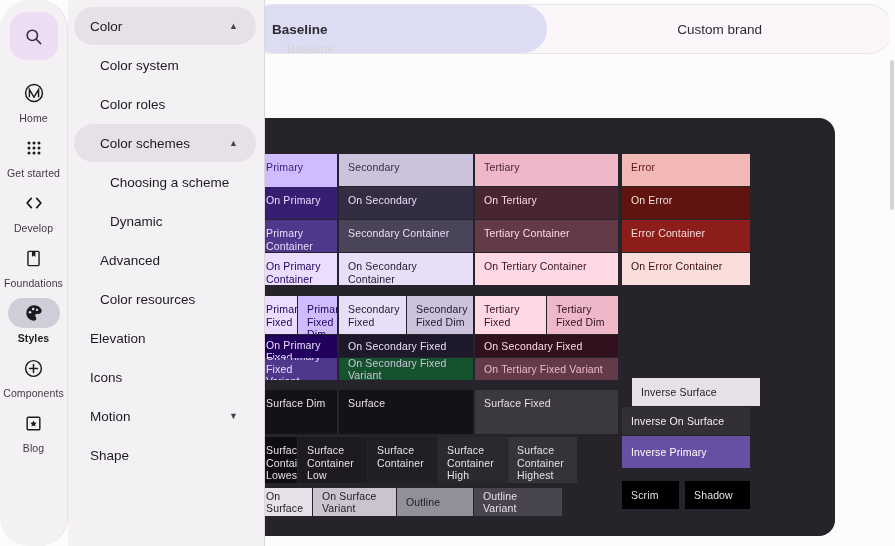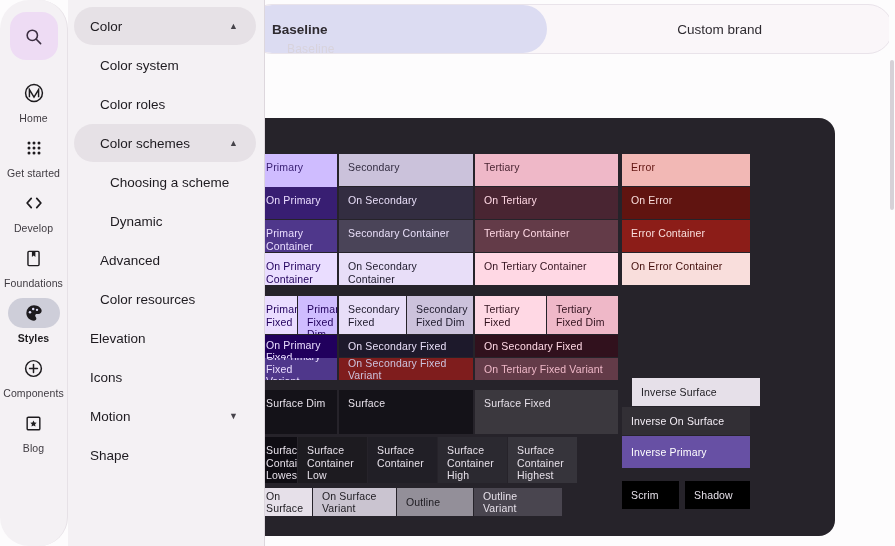--- a/index.html
+++ b/index.html
@@ -272,21 +272,21 @@
           <div class="cell" style="left: 150px; top: 178px; width: 66px; height: 38px; background: rgb(204, 194, 220); color: rgb(29, 25, 43);"><span>Secondary
 Fixed Dim</span></div>
           <div class="cell" style="left: 218px; top: 178px; width: 71px; height: 38px; background: rgb(255, 216, 228); color: rgb(49, 17, 29);"><span>Tertiary
 Fixed</span></div>
           <div class="cell" style="left: 290px; top: 178px; width: 71px; height: 38px; background: rgb(239, 184, 200); color: rgb(49, 17, 29);"><span>Tertiary
 Fixed Dim</span></div>
           <div class="cell center" style="left: 0px; top: 217px; width: 80px; height: 32px; background: rgb(33, 0, 93); color: rgb(234, 221, 255); padding: 0px 9px;"><span>On Primary Fixed</span></div>
           <div class="cell center" style="left: 82px; top: 217px; width: 134px; height: 22px; background: rgb(29, 25, 43); color: rgb(232, 222, 248); padding: 0px 9px;"><span>On Secondary Fixed</span></div>
           <div class="cell center" style="left: 218px; top: 217px; width: 143px; height: 22px; background: rgb(49, 17, 29); color: rgb(255, 216, 228); padding: 0px 9px;"><span>On Secondary Fixed</span></div>
           <div class="cell center" style="left: 0px; top: 240px; width: 80px; height: 22px; background: rgb(79, 55, 139); color: rgb(234, 221, 255); padding: 0px 9px;"><span>On Primary Fixed Variant</span></div>
-          <div class="cell center" style="left: 82px; top: 240px; width: 134px; height: 22px; background: #7f1d1d; color: rgb(204, 194, 220); padding: 0px 9px;"><span>On Secondary Fixed Variant</span></div>
+          <div class="cell center" style="left: 82px; top: 240px; width: 134px; height: 22px; background: #14532d; color: rgb(204, 194, 220); padding: 0px 9px;"><span>On Secondary Fixed Variant</span></div>
           <div class="cell center" style="left: 218px; top: 240px; width: 143px; height: 22px; background: rgb(99, 59, 72); color: rgb(239, 184, 200); padding: 0px 9px;"><span>On Tertiary Fixed Variant</span></div>
           <div class="cell" style="left: 0px; top: 272px; width: 80px; height: 44px; background: rgb(20, 18, 24); color: rgb(230, 224, 233);"><span>Surface Dim</span></div>
           <div class="cell" style="left: 82px; top: 272px; width: 134px; height: 44px; background: rgb(20, 18, 24); color: rgb(230, 224, 233);"><span>Surface</span></div>
           <div class="cell" style="left: 218px; top: 272px; width: 143px; height: 44px; background: rgb(59, 56, 62); color: rgb(230, 224, 233);"><span>Surface Fixed</span></div>
           <div class="cell" style="left: 0px; top: 319px; width: 40px; height: 46px; background: rgb(15, 13, 19); color: rgb(230, 224, 233);"><span>Surface
 Container Lowest</span></div>
           <div class="cell" style="left: 41px; top: 319px; width: 69px; height: 46px; background: rgb(29, 27, 32); color: rgb(230, 224, 233);"><span>Surface
 Container Low</span></div>
           <div class="cell" style="left: 111px; top: 319px; width: 69px; height: 46px; background: rgb(33, 31, 38); color: rgb(230, 224, 233);"><span>Surface
 Container</span></div>

